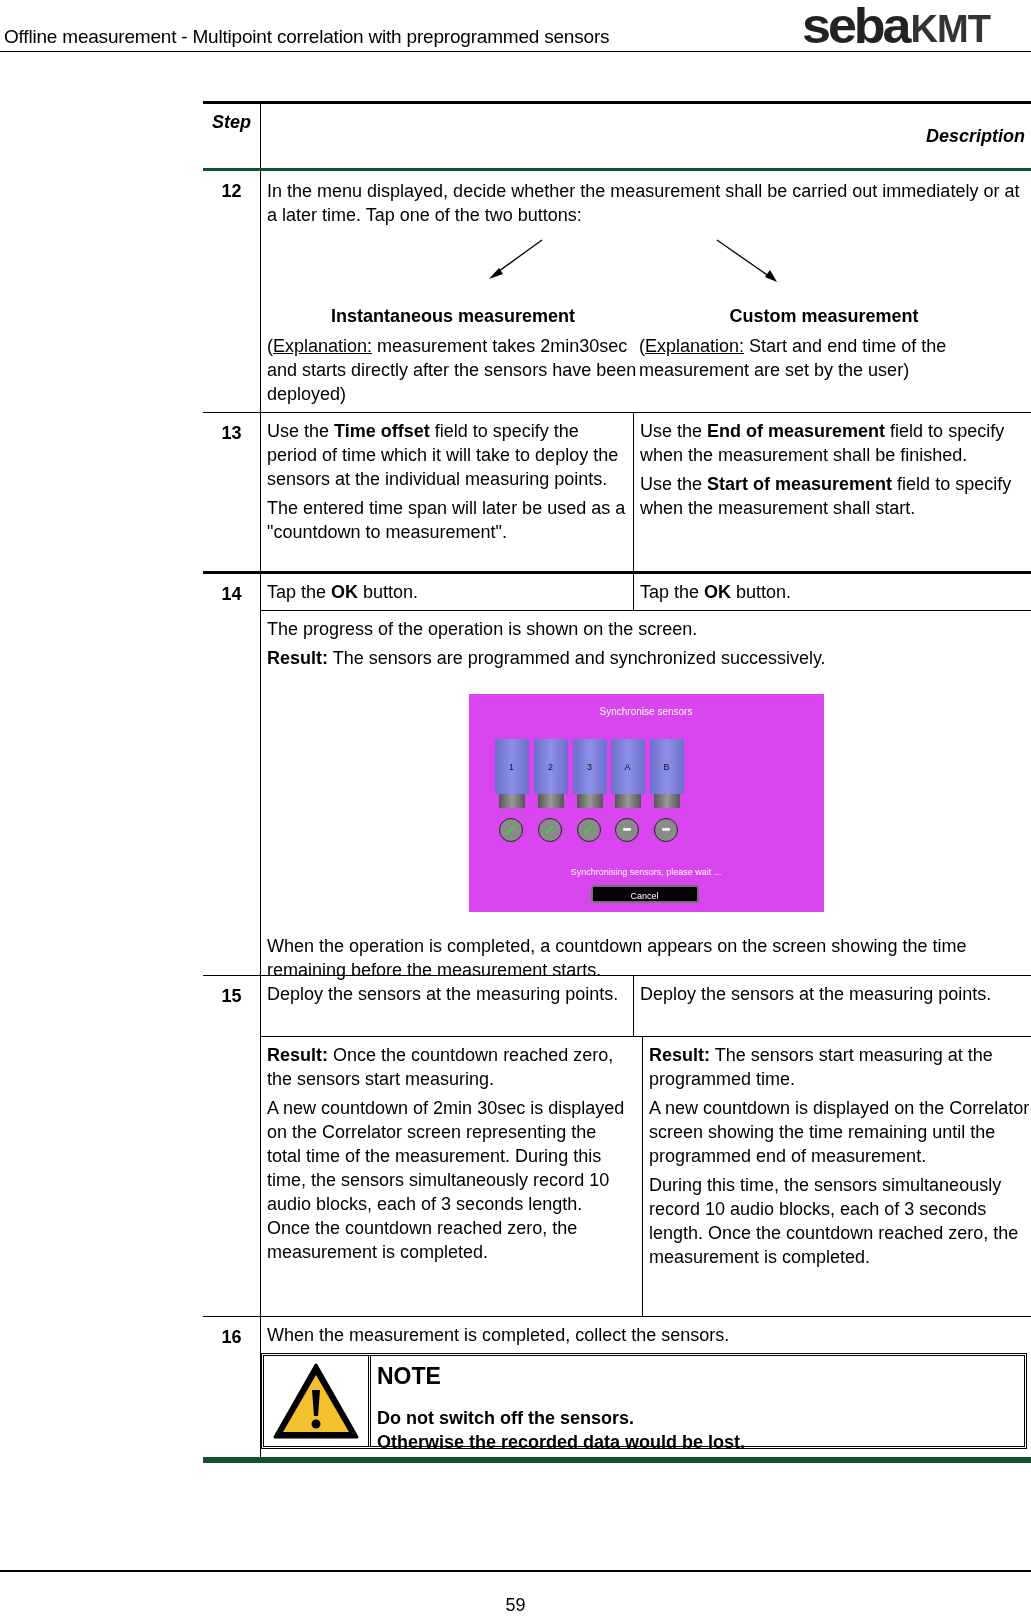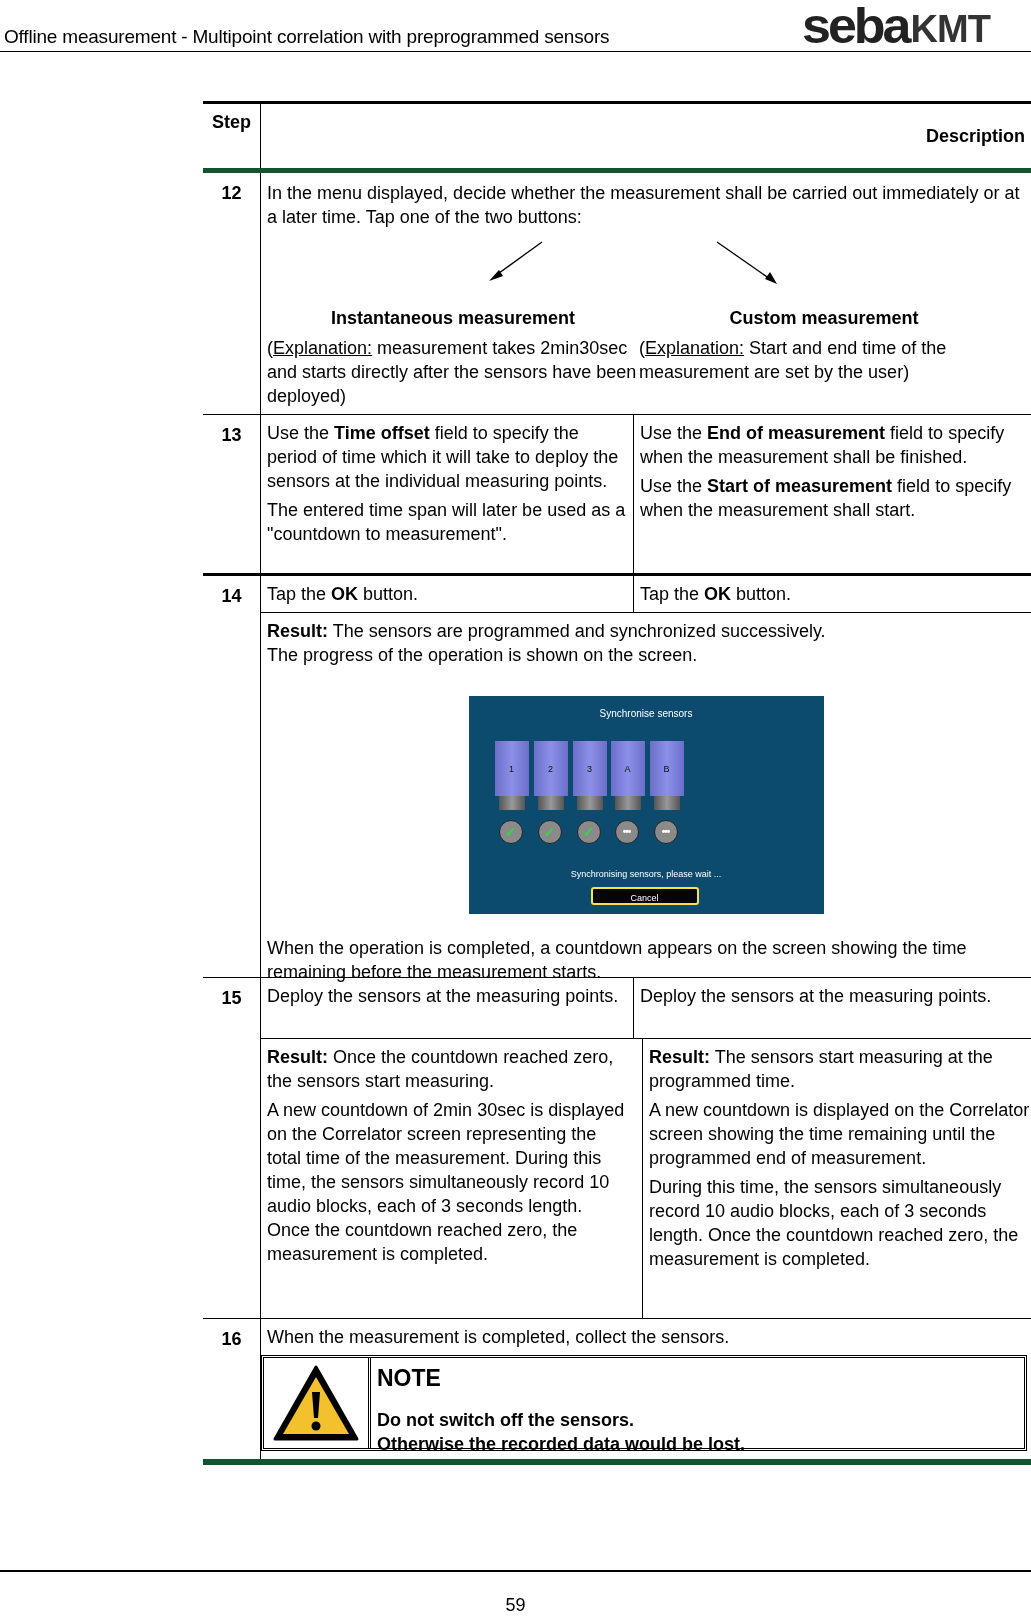--- a/index.html
+++ b/index.html
@@ -32,40 +32,40 @@
   .split { display: flex; }
   p { margin: 0 0 5px 0; }
   b { font-weight: bold; }
   u { text-decoration: underline; }
 
   .hdr-row .step, .hdr-row .desc { font-weight: bold; padding: 20px 6px; text-align: right; }
   .hdr-row .step { text-align: center; padding: 8px 0; }
 
   
   .device {
-    width: 355px; height: 218px; background: #0c4a6e; margin: 0 auto; position: relative;
+    width: 355px; height: 218px; background: #d946ef; margin: 0 auto; position: relative;
     font-family: "Liberation Sans", sans-serif; color: #fff;
   }
   .device .dtitle { position: absolute; top: 6px; width: 100%; text-align: center; font-size: 10px; }
   .sensor { position: absolute; top: 45px; width: 34px; }
   .sensor .body {
     height: 55px; background: linear-gradient(90deg,#6b6fc9,#8c90e8 50%,#6b6fc9); color:#111; font-size: 9px;
     display: flex; align-items: center; justify-content: center;
   }
   .sensor .cap { height: 14px; margin: 0 4px; background: linear-gradient(90deg,#555,#999 50%,#555); }
   .status {
     position: absolute; top: 124px; width: 22px; height: 22px; border-radius: 50%; background: #8a8a8a;
     border: 1.5px solid #222; display:flex; align-items:center; justify-content:center; font-size: 14px; font-weight:bold;
   }
   .status.ok { color: #3fd23f; }
   .status.wait { color: #fff; font-size: 10px; letter-spacing: -1px; }
   .device .dmsg { position: absolute; top: 166px; width: 100%; text-align: center; font-size: 9px; }
   .device .dcancel {
     position: absolute; top: 191px; left: 122px; width: 108px; height: 18px; background: #050505;
-    border: 2px solid #fde047; border-radius: 3px; font-size: 9px; text-align: center; line-height: 18px; box-sizing: border-box; color:#fff;
+    border: 2px solid #737373; border-radius: 3px; font-size: 9px; text-align: center; line-height: 18px; box-sizing: border-box; color:#fff;
   }
 
   .note {
     display: flex; border: 3px double #000; margin: 6px 4px 4px 0; height: 96px; box-sizing: border-box;
   }
   .note .icon-cell { width: 104px; border-right: 3px double #000; display: flex; align-items: center; justify-content: center; }
   .note .text-cell { padding: 6px 6px; font-weight: bold; font-size: 18px; line-height: 24px; }
   .note .title { font-size: 23px; margin-bottom: 18px; margin-top: 2px; }
 
   .footer-line { position: absolute; left: 0; top: 1570px; width: 1031px; height: 2px; background: #000; }
@@ -78,21 +78,21 @@
   <div class="hdr-title">Offline measurement - Multipoint correlation with preprogrammed sensors</div>
   <div class="logo">
     <span class="seba">seba</span>
     <span class="kmt">KMT</span>
   </div>
   <div class="hdr-line"></div>
 </div>
 
 <div class="doc-table">
 
-  <div class="row hdr-row thick" style="border-bottom:5px solid #14532d;">
+  <div class="row hdr-row thick" style="border-bottom:3px solid #14532d;font-style:italic;">
     <div class="step">Step</div>
     <div class="desc">Description</div>
   </div>
 
   <div class="row" style="height:241px;">
     <div class="step">12</div>
     <div class="desc cell" style="padding-top:8px;">
       <p>In the menu displayed, decide whether the measurement shall be carried out immediately or at a later time. Tap one of the two buttons:</p>
       <svg width="560" height="62" style="display:block;margin-left:0;">
         <line x1="275" y1="8" x2="228" y2="42" stroke="#000" stroke-width="1.3"></line>
@@ -132,22 +132,22 @@
     <div class="desc">
       <div class="split" style="height:36px;">
         <div class="half cell" style="width:372px;">
           <p><span>Tap the </span><b>OK</b><span> button.</span></p>
         </div>
         <div class="half cell" style="width:398px;">
           <p><span>Tap the </span><b>OK</b><span> button.</span></p>
         </div>
       </div>
       <div class="cell hline">
+        <p>The progress of the operation is shown on the screen.</p>
         <p style="margin:0;"><b>Result:</b><span> The sensors are programmed and synchronized successively.</span></p>
-        <p>The progress of the operation is shown on the screen.</p>
         <div style="height:24px;"></div>
         <div class="device">
           <div class="dtitle">Synchronise sensors</div>
           <div class="sensor" style="left:26px;">
               <div class="body">1</div>
               <div class="cap"></div>
             </div>
           <div class="sensor" style="left:65px;">
               <div class="body">2</div>
               <div class="cap"></div>

